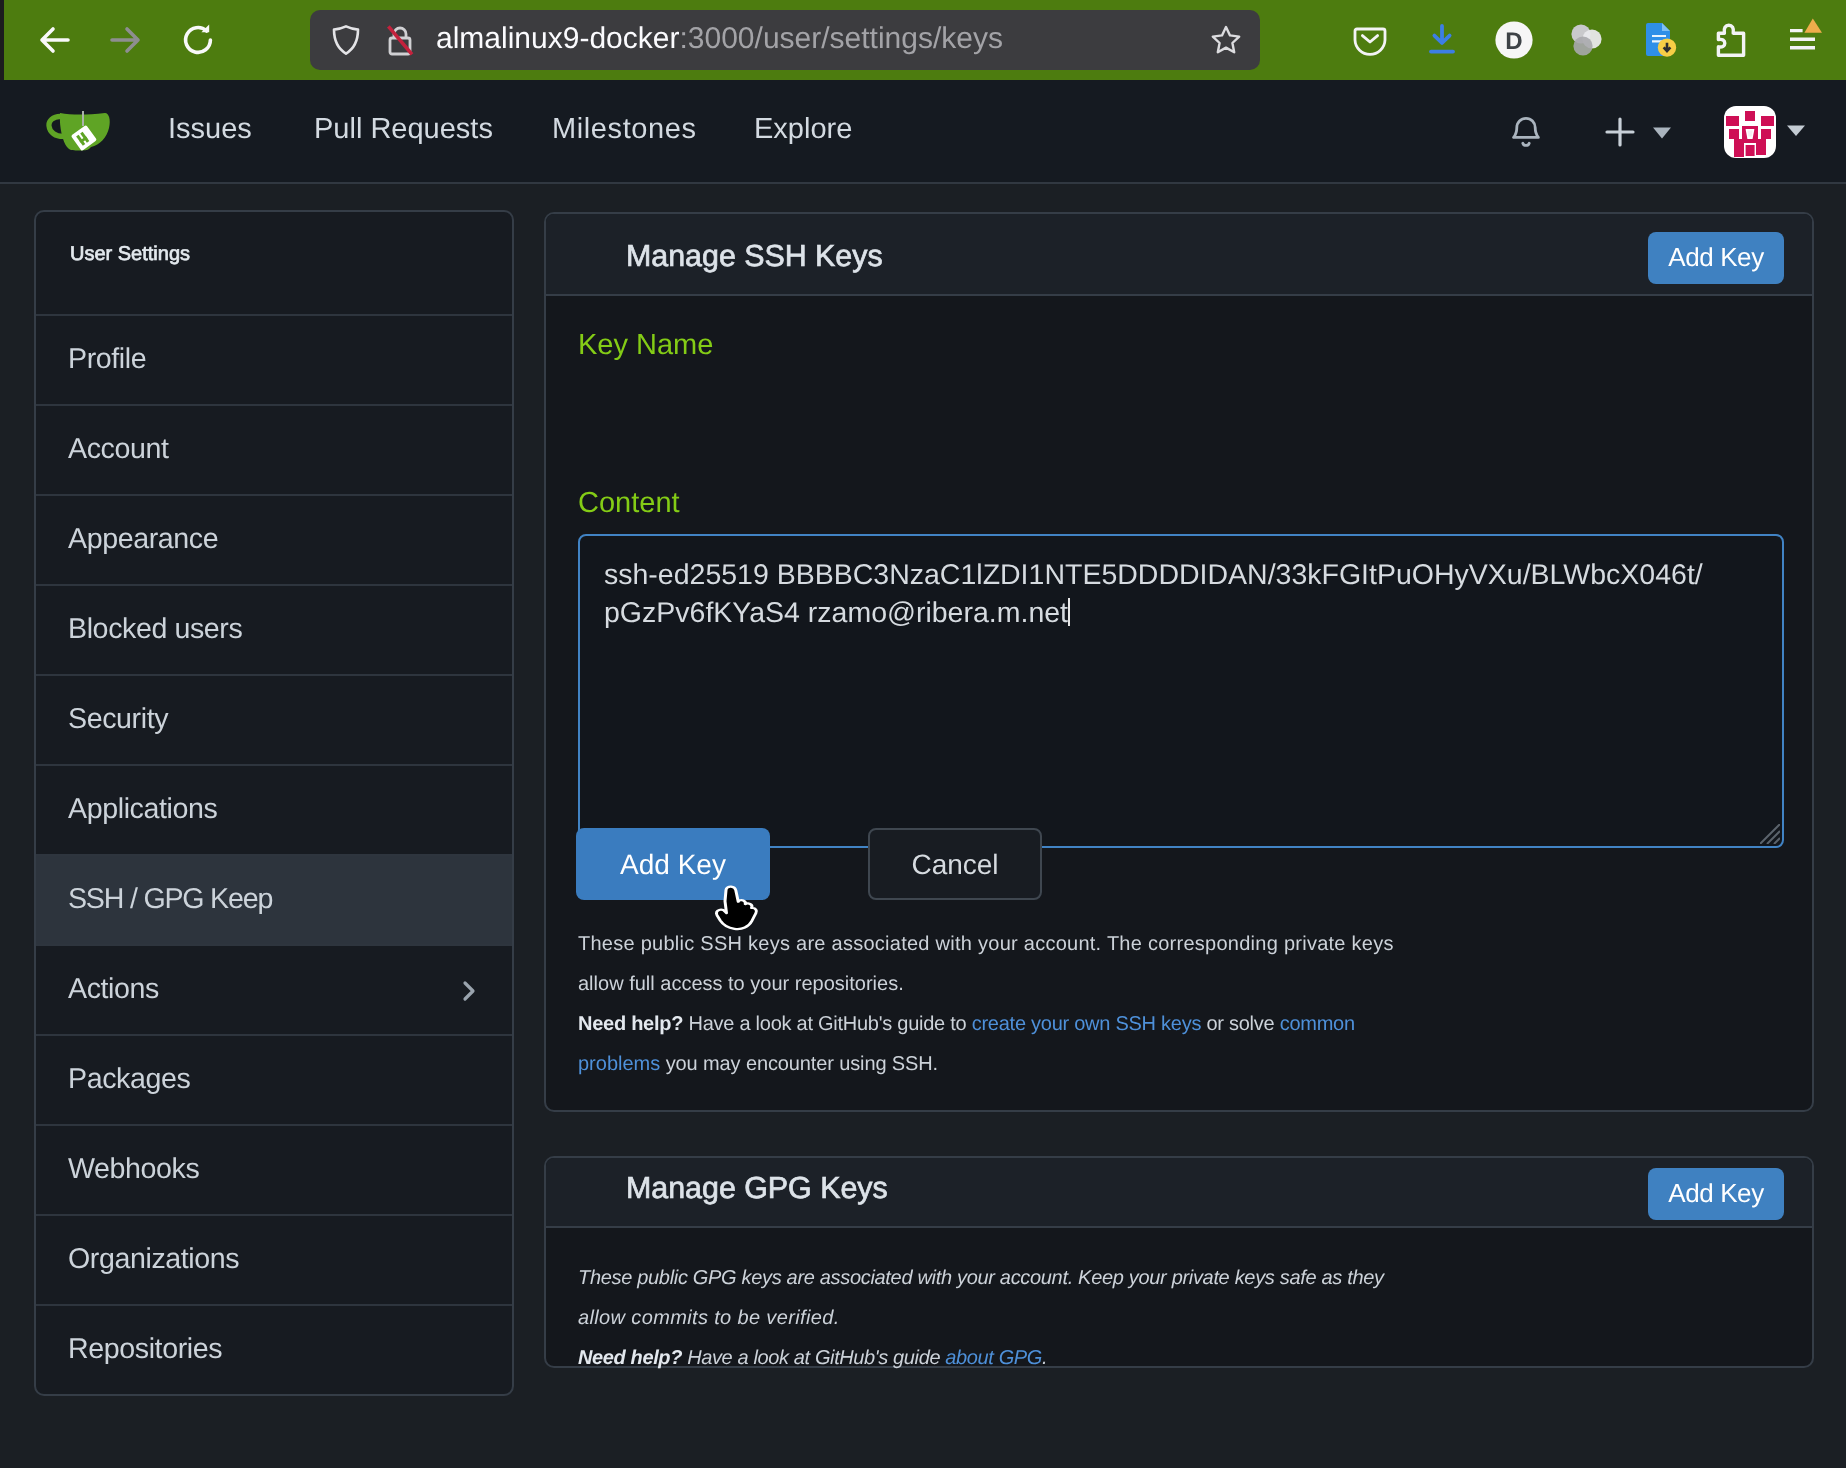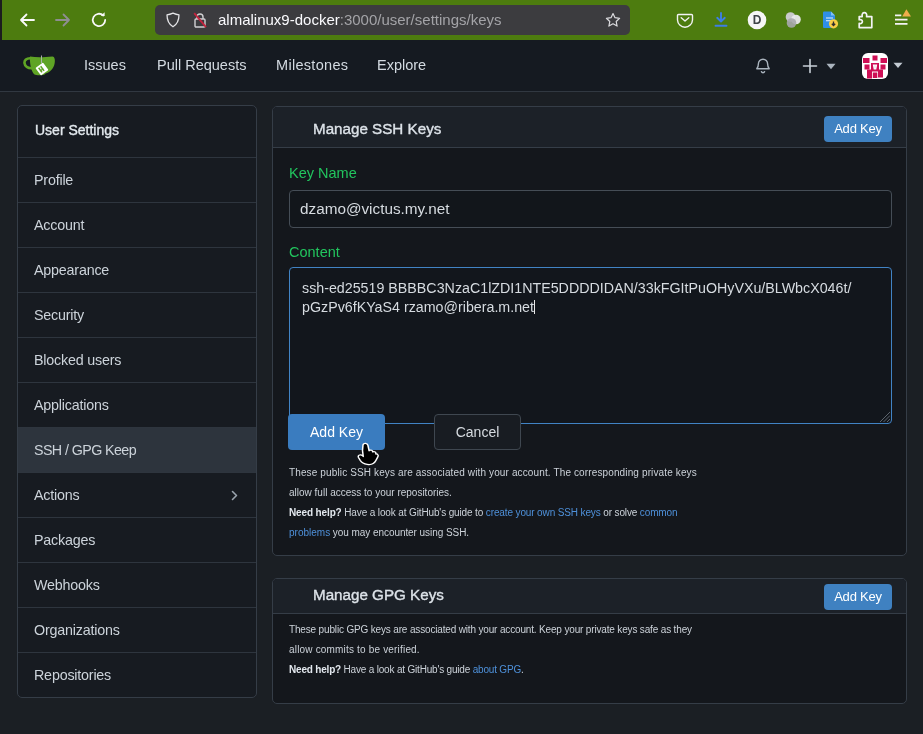--- a/index.html
+++ b/index.html
@@ -9,44 +9,44 @@
   
   #toolbar { position:absolute; left:0; top:0; width:923px; height:40px; background:#4d7c0f; border-left:2px solid #1c1c1e;}
   #urlbar { position:absolute; left:153px; top:5px; width:475px; height:30px; background:#3c3c3f; border-radius:5px; }
   .urltext { position:absolute; left:63px; top:0; height:30px; line-height:30px; font-size:15px; color:#fbfbfe; white-space:nowrap;}
   .urltext .dim { color:#a3a3a7; }
   
   #navbar { position:absolute; left:0; top:40px; width:923px; height:52px; background:#151a21; border-bottom:1px solid #313841; }
   .navlink { position:absolute; top:0; height:51px; line-height:51px; font-size:14.5px; color:#d3dae1; }
   
   #menu { position:absolute; left:17px; top:105px; width:240px; background:#171b21; border:1px solid #353d47; border-radius:5px; }
-  #menu .hdr { height:51px; padding:16px 0 0 17px; font-size:14px; font-weight:normal; -webkit-text-stroke:0.35px #e3e9ee; color:#e3e9ee; }
+  #menu .hdr { height:51px; padding:16px 0 0 17px; font-size:10px; font-weight:normal; -webkit-text-stroke:0.35px #e3e9ee; color:#e3e9ee; }
   #menu .item { height:45px; line-height:44px; padding-left:16px; border-top:1px solid #2e353e; font-size:14.3px; letter-spacing:-.2px; color:#ccd3da; position:relative; }
   #menu .item.sel { background:#2d343d; }
   #menu .chev { position:absolute; right:16px; top:17px; }
   
   .card { position:absolute; left:272px; width:635px; background:#14171c; border:1px solid #353d47; border-radius:5px; }
   .card .chead { position:relative; background:#1c2128; border-bottom:1px solid #353d47; border-radius:4px 4px 0 0; }
   .chead .title { position:absolute; left:16px; font-size:15.2px; font-weight:normal; -webkit-text-stroke:0.35px #dde3e9; color:#dde3e9;margin-left:24px; }
   .btn-blue-sm { position:absolute; right:14px; width:68px; height:26px; background:#3f81c1; border-radius:4px; color:#fff; font-size:13px; letter-spacing:-.2px; text-align:center; line-height:26px; }
   #card1 { top:106px; height:450px; }
   #card1 .chead { height:41px; }
-  #card2 { top:578px; height:126px; }
+  #card2 { top:578px; height:106px; }
   #card2 .chead { height:35px; }
-  .lbl { position:absolute; left:16px; font-size:14.5px; color:#22c55e; }
+  .lbl { position:absolute; left:16px; font-size:14.5px; color:#84cc16; }
   #keyname { position:absolute; left:16px; top:83px; width:603px; height:38px; background:#12161b; border:1px solid #454d56; border-radius:4px; line-height:36px; padding-left:10px; font-size:15.3px; color:#d6dbe0; }
   #content-ta { position:absolute; left:16px; top:160px; width:603px; height:157px; background:#12161c; border:1px solid #4183c4; border-radius:4px; padding:11px 12px; font-size:14.25px; line-height:19px; color:#d6dbe0; }
   .caret { display:inline-block; width:1px; height:14px; background:#e8e8e8; vertical-align:-2px; }
   #btn-add { position:absolute; left:15px; top:307px; width:97px; height:36px; background:#3a7cbf; border-radius:4px; color:#fff; font-size:14px; text-align:center; line-height:36px; }
   #btn-cancel { position:absolute; left:120px; top:307px; width:87px; height:36px; background:#181c22; border:1px solid #3f4750; border-radius:4px; color:#d6dbe0; font-size:14px; text-align:center; line-height:34px;margin-left:41px; }
   .para { position:absolute; left:16px; font-size:10px; line-height:20px; color:#ccd2d9; }
   .para a { color:#4e90d9; text-decoration:none; }
   .para b { color:#e3e8ee; }
   #para1 { top:356px; }
-  #para2 { top:41px; }
+  #para2 { top:51px;font-style:italic; }
   .rsz { position:absolute; right:1px; bottom:1px; }
 </style>
 </head>
 <body>
 <div id="toolbar">
 
   <svg class="abs" style="left:16px;top:11px" width="18" height="18" viewBox="0 0 18 18">
       <path d="M16 9H3M8.5 3.5L3 9l5.5 5.5" stroke="#f9f9fa" stroke-width="1.8" fill="none" stroke-linecap="round" stroke-linejoin="round"></path>
     </svg>
   <svg class="abs" style="left:52px;top:11px" width="18" height="18" viewBox="0 0 18 18">
@@ -162,42 +162,41 @@
   <svg class="abs" style="left:893px;top:22px" width="10" height="7" viewBox="0 0 10 7">
       <path d="M0.5 0.8h9L5 6z" fill="#c3cbd3"></path>
     </svg>
 </div>
 
 <div id="menu">
   <div class="hdr">User Settings</div>
   <div class="item">Profile</div>
   <div class="item">Account</div>
   <div class="item">Appearance</div>
+  <div class="item">Blocked users</div>
   <div class="item">Security</div>
-  <div class="item">Blocked users</div>
   <div class="item">Applications</div>
   <div class="item sel" style="letter-spacing:-.6px">SSH / GPG Keep</div>
   <div class="item">Actions
     <svg class="chev" width="11" height="11" viewBox="0 0 11 11">
         <path d="M3.5 1.5l4 4-4 4" stroke="#9aa4ae" stroke-width="1.6" fill="none" stroke-linecap="round" stroke-linejoin="round"></path>
       </svg>
   </div>
   <div class="item">Packages</div>
   <div class="item">Webhooks</div>
   <div class="item">Organizations</div>
   <div class="item">Repositories</div>
 </div>
 
 <div class="card" id="card1">
   <div class="chead">
       <span class="title" style="top:13px">Manage SSH Keys</span>
     <div class="btn-blue-sm" style="top:9px">Add Key</div>
   </div>
   <div class="lbl" style="top:58px">Key Name</div>
-  <div id="keyname">dzamo@victus.my.net</div>
   <div class="lbl" style="top:137px">Content</div>
   <div id="content-ta">ssh-ed25519 BBBBC3NzaC1lZDI1NTE5DDDDIDAN/33kFGItPuOHyVXu/BLWbcX046t/<br>pGzPv6fKYaS4 rzamo@ribera.m.net<span class="caret"></span>
     <svg class="rsz" width="10" height="10" viewBox="0 0 10 10">
         <path d="M10 0L0 10M10 3.5L3.5 10M10 7L7 10" stroke="#5b636c" stroke-width="1"></path>
       </svg>
   </div>
   <div id="btn-add">Add Key</div>
   <div id="btn-cancel">Cancel</div>
 
   <svg class="abs" style="left:80px;top:335px;z-index:5" width="30" height="25" viewBox="0 0 24 26" preserveAspectRatio="none">

